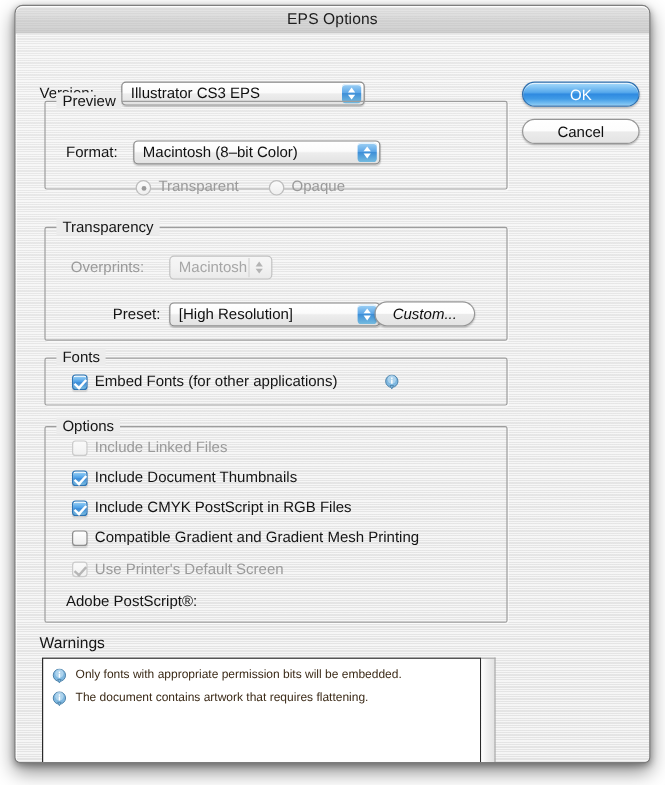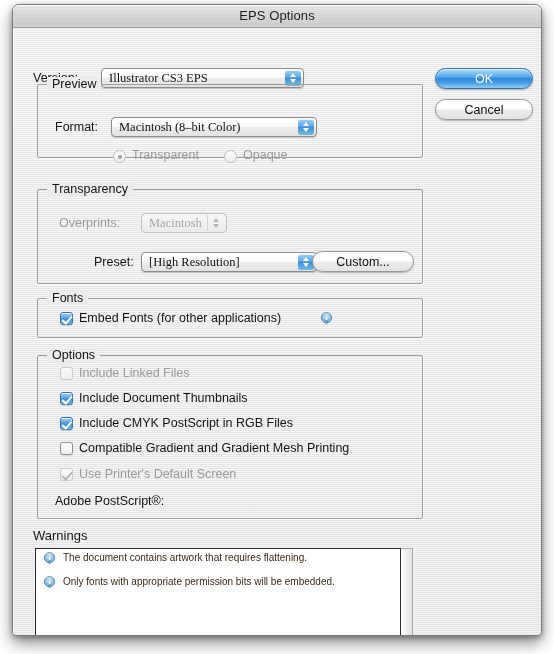--- a/index.html
+++ b/index.html
@@ -97,21 +97,20 @@
     box-shadow: 0 1px 1px rgba(0,0,0,0.18), inset 0 1px 0 #ffffff;
     box-sizing: border-box;
   }
   .popup .ptext {
     position: absolute;
     left: 7px;
     top: 2px;
     font-size: 12.5px;
     color: #101010;
     white-space: nowrap;
-    font-family: Liberation Serif, serif;
   }
   .popup .arrows {
     position: absolute;
     right: 2px;
     top: 1px;
     bottom: 1px;
     width: 16px;
     border-radius: 3px;
     background: linear-gradient(to bottom, #9fd2f5 0%, #5fa8e8 45%, #3e8fd8 50%, #74badf 100%);
     box-shadow: inset 0 1px 0 rgba(255,255,255,0.75);
@@ -294,21 +293,21 @@
     <div class="popup disabled" style="left:128px; top:185px; width:86px;">
       <span class="ptext">Macintosh</span>
       <span class="arrows"></span>
     </div>
 
     <div class="lbl" style="left:81px; top:227px;">Preset:</div>
     <div class="popup" style="left:128px; top:224px; width:176px;">
       <span class="ptext">[High Resolution]</span>
       <span class="arrows"></span>
     </div>
-    <div class="pushbtn" style="left:299px; top:223px; width:102px;">Custom...</div>
+    <div class="pushbtn" style="left:299px; top:223px; width:84px;font-style:italic;">Custom...</div>
 
     <div class="group" style="left:24px; top:270px; width:384px; height:38px;">
       <span class="group-title">Fonts</span>
     </div>
     <div class="check on" style="left:47px; top:284px;"></div>
     <div class="lbl" style="left:66px; top:283px;">Embed Fonts (for other applications)</div>
     <svg class="infoicon" style="left:307px; top:284px;" viewBox="0 0 16 16">
       <circle cx="8" cy="7" r="6.3" fill="#7fb8e0" stroke="#4a7fa8" stroke-width="1"></circle>
       <circle cx="8" cy="5.2" r="4.3" fill="#bcdcf2" opacity="0.75"></circle>
       <path d="M6.2 11.4 L8 15 L9.8 11.4 Z" fill="#7fb8e0" stroke="#4a7fa8" stroke-width="0.8"></path>
@@ -333,38 +332,38 @@
     <div class="lbl" style="left:66px; top:413px;">Compatible Gradient and Gradient Mesh Printing</div>
 
     <div class="check disabled on" style="left:47px; top:440px;"></div>
     <div class="lbl dim" style="left:66px; top:439px;">Use Printer's Default Screen</div>
 
     <div class="lbl" style="left:42px; top:466px;">Adobe PostScript®:</div>
 
     <div class="lbl" style="left:20px; top:500px; font-size:13px;">Warnings</div>
 
     <div id="warnbox" style="left:22px; top:520px; width:366px; height:95px;">
+      <div class="warnrow" style="margin-top:5px;">
+        <svg class="infoicon" viewBox="0 0 16 16">
+          <circle cx="8" cy="7" r="6.3" fill="#7fb8e0" stroke="#4a7fa8" stroke-width="1"></circle>
+          <circle cx="8" cy="5.2" r="4.3" fill="#bcdcf2" opacity="0.75"></circle>
+          <path d="M6.2 11.4 L8 15 L9.8 11.4 Z" fill="#7fb8e0" stroke="#4a7fa8" stroke-width="0.8"></path>
+          <rect x="7.3" y="3.2" width="1.5" height="1.5" fill="#ffffff"></rect>
+          <rect x="7.3" y="5.4" width="1.5" height="4.2" fill="#ffffff"></rect>
+        </svg>
+        <span class="wtext">Only fonts with appropriate permission bits will be embedded.</span>
+      </div>
       <div class="warnrow">
         <svg class="infoicon" viewBox="0 0 16 16">
           <circle cx="8" cy="7" r="6.3" fill="#7fb8e0" stroke="#4a7fa8" stroke-width="1"></circle>
           <circle cx="8" cy="5.2" r="4.3" fill="#bcdcf2" opacity="0.75"></circle>
           <path d="M6.2 11.4 L8 15 L9.8 11.4 Z" fill="#7fb8e0" stroke="#4a7fa8" stroke-width="0.8"></path>
           <rect x="7.3" y="3.2" width="1.5" height="1.5" fill="#ffffff"></rect>
           <rect x="7.3" y="5.4" width="1.5" height="4.2" fill="#ffffff"></rect>
         </svg>
         <span class="wtext">The document contains artwork that requires flattening.</span>
       </div>
-      <div class="warnrow" style="margin-top:5px;">
-        <svg class="infoicon" viewBox="0 0 16 16">
-          <circle cx="8" cy="7" r="6.3" fill="#7fb8e0" stroke="#4a7fa8" stroke-width="1"></circle>
-          <circle cx="8" cy="5.2" r="4.3" fill="#bcdcf2" opacity="0.75"></circle>
-          <path d="M6.2 11.4 L8 15 L9.8 11.4 Z" fill="#7fb8e0" stroke="#4a7fa8" stroke-width="0.8"></path>
-          <rect x="7.3" y="3.2" width="1.5" height="1.5" fill="#ffffff"></rect>
-          <rect x="7.3" y="5.4" width="1.5" height="4.2" fill="#ffffff"></rect>
-        </svg>
-        <span class="wtext">Only fonts with appropriate permission bits will be embedded.</span>
-      </div>
     </div>
 
     <div id="warnscroll" style="left:388px; top:520px; width:12px; height:95px;"></div>
 
   </div>
 </div>
 
 </body></html>

